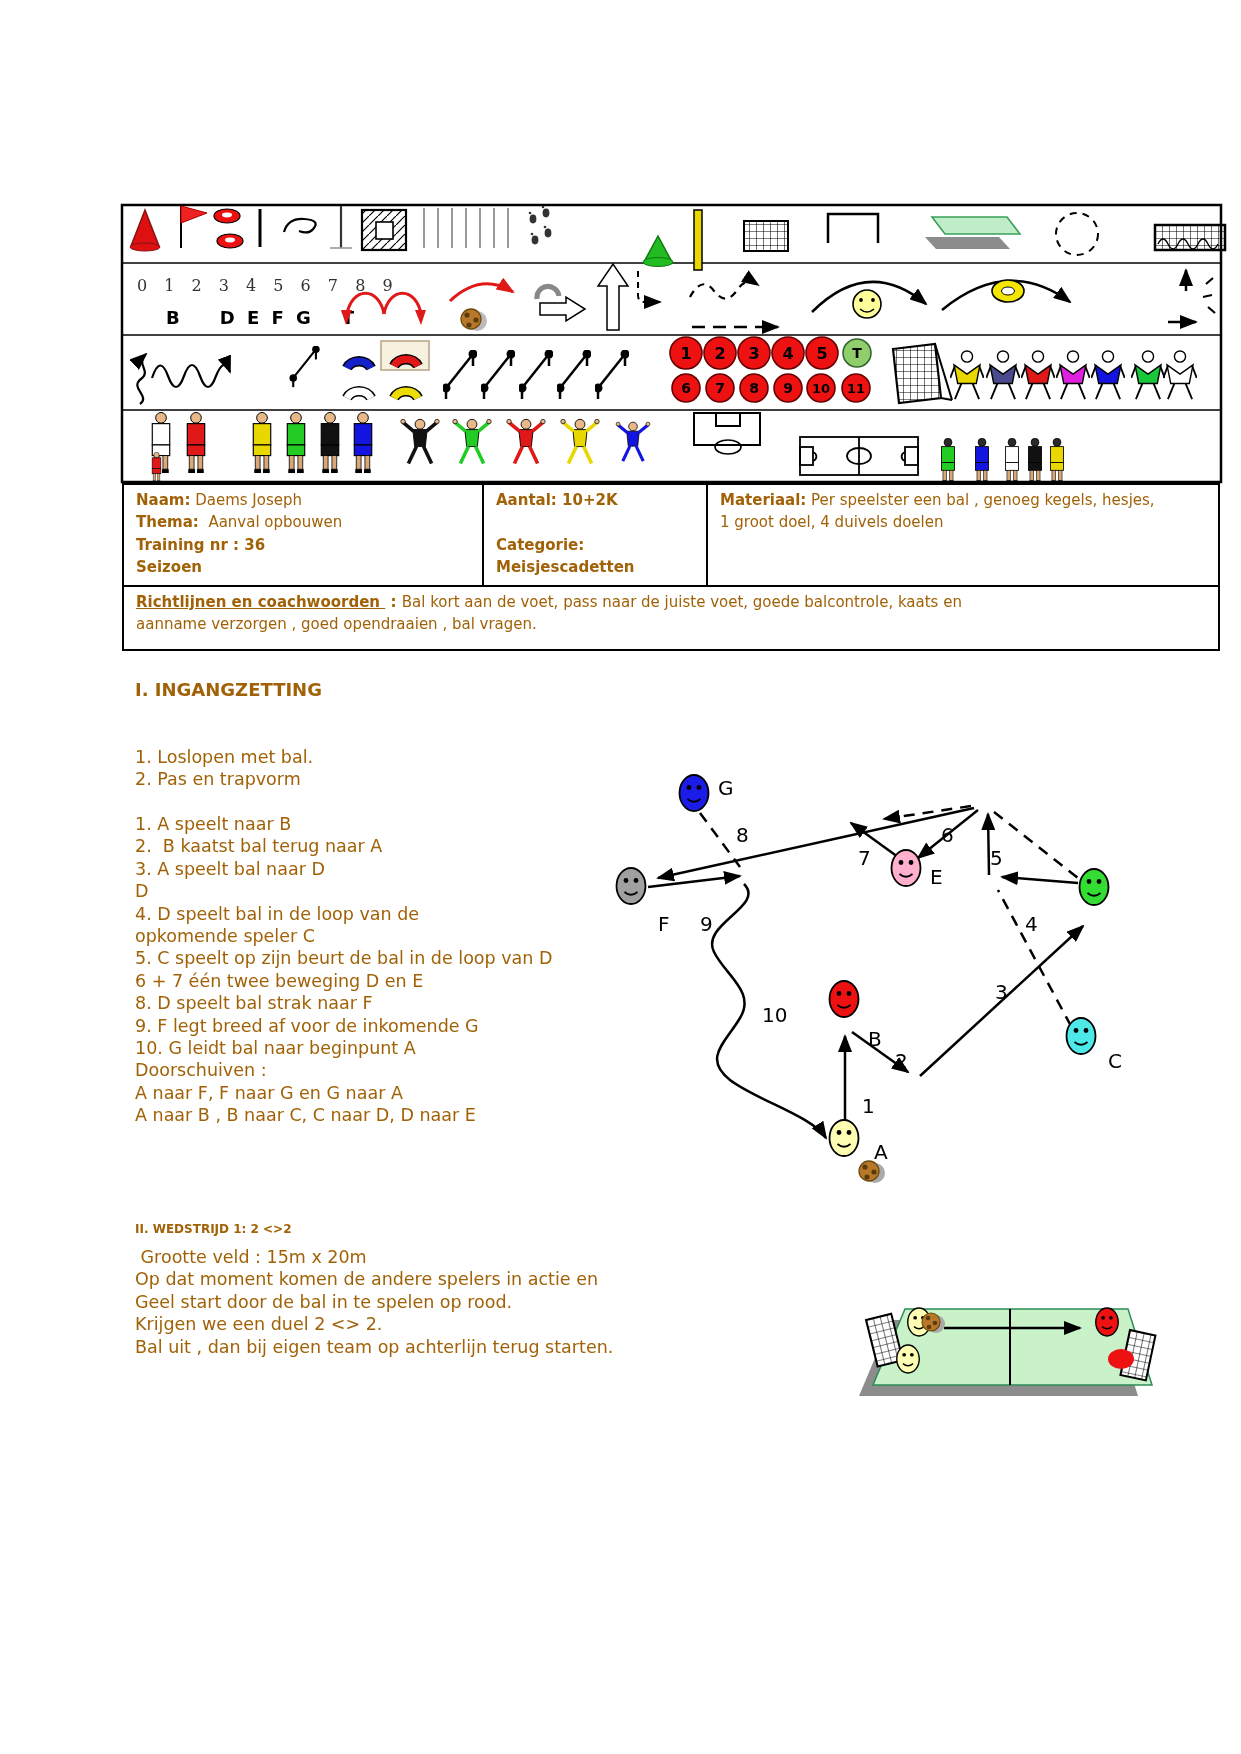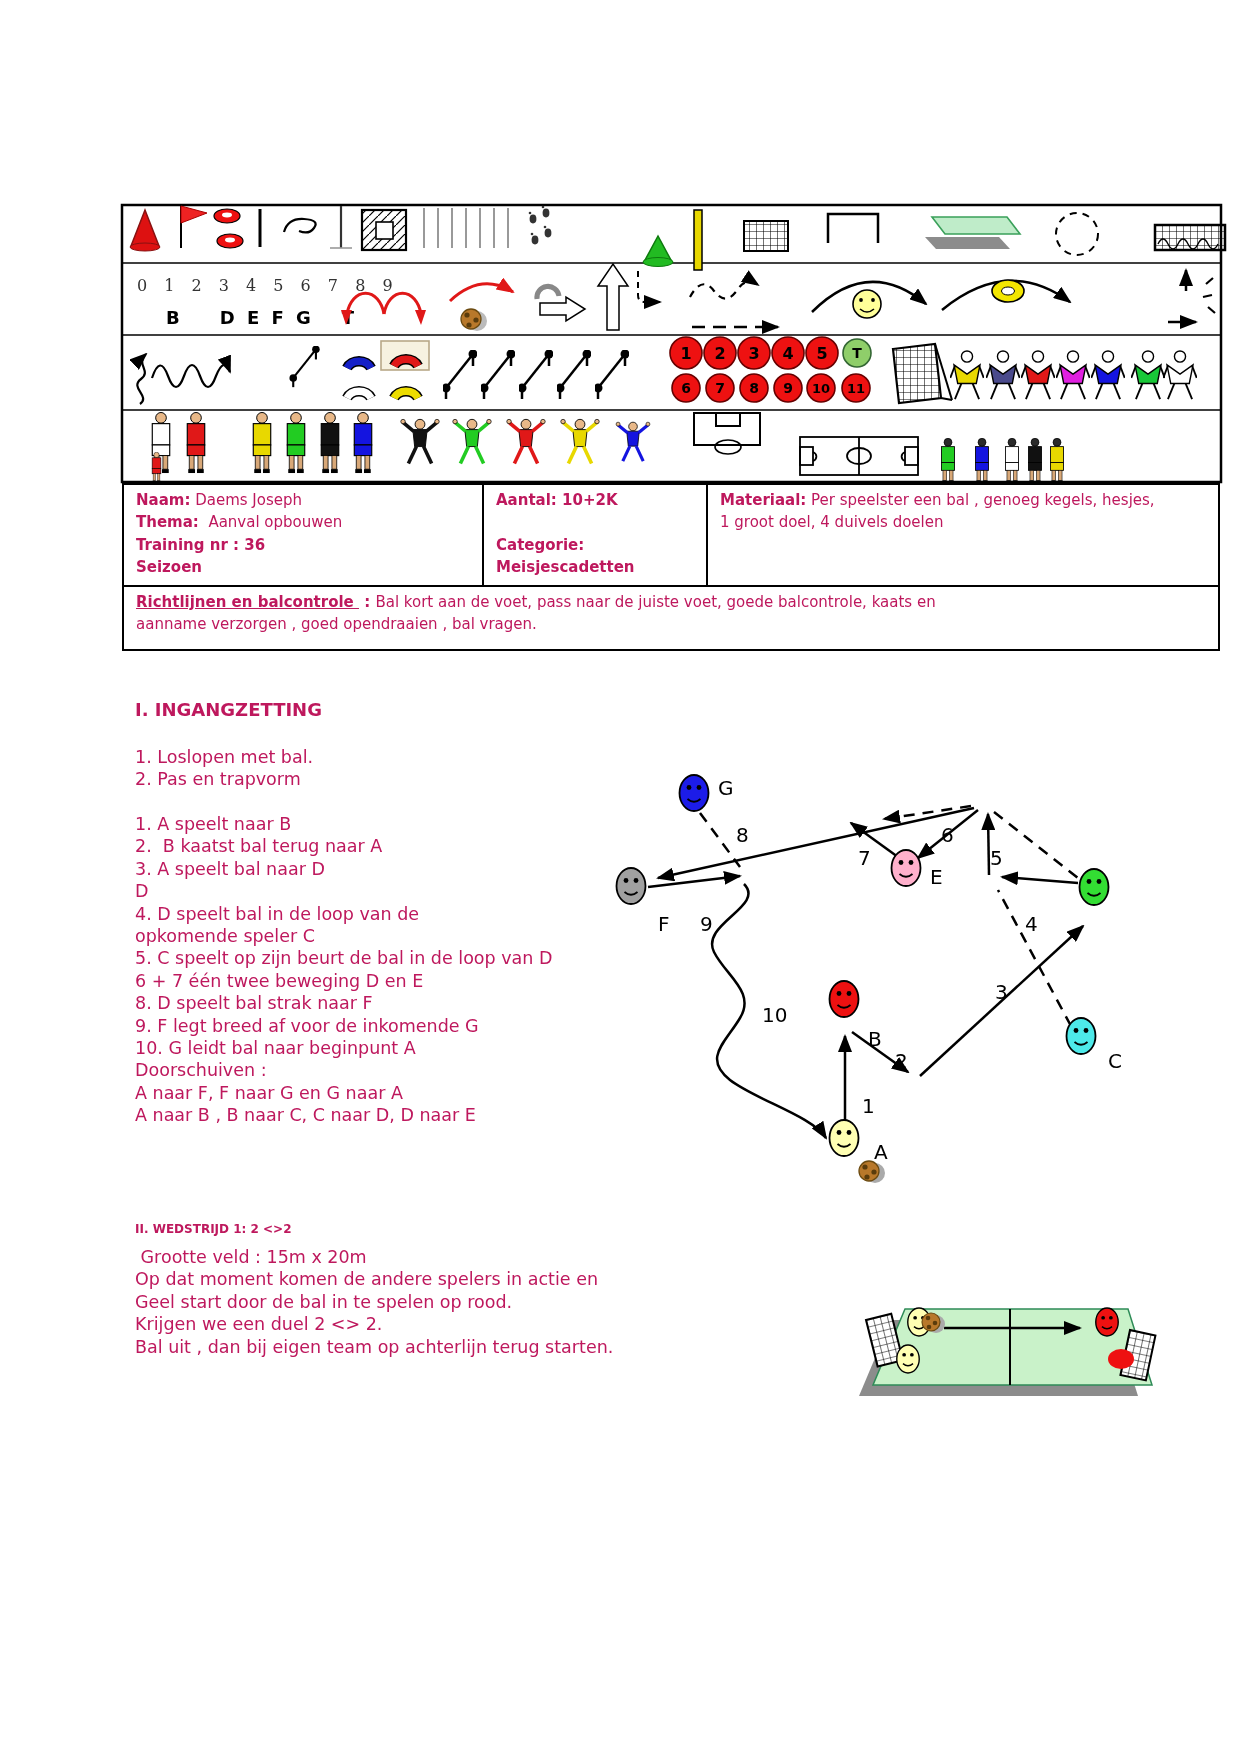--- a/index.html
+++ b/index.html
@@ -1,17 +1,17 @@
 <!DOCTYPE html>
 <html><head>
 <meta charset="utf-8">
 <style>
   html,body{margin:0;padding:0;background:#e8e8e8;}
   #page{position:relative;width:1241px;height:1754px;background:#ffffff;
-        font-family:"DejaVu Sans","Liberation Sans",sans-serif;color:#be185d;overflow:hidden;}
+        font-family:"DejaVu Sans","Liberation Sans",sans-serif;color:#a16207;overflow:hidden;}
   .abs{position:absolute;}
   .pre{white-space:pre;}
   .doc{font-size:17.5px;line-height:22.4px;}
   .b{font-weight:bold;}
   
   #info-table{left:122px;top:483px;width:1098px;border:2px solid #000;border-collapse:collapse;}
   #info-table td{border:2px solid #000;vertical-align:top;padding:4px 10px 6px 12px;font-size:15px;line-height:22.4px;margin-left:24px;}
   .u{text-decoration:underline;}
   svg text{font-family:"DejaVu Sans","Liberation Sans",sans-serif;}
   .serifnums{font-family:"DejaVu Serif","Liberation Serif",serif;}
@@ -325,28 +325,28 @@
         <div class="b">Categorie:</div>
         <div class="b">Meisjescadetten</div>
       </td>
       <td>
         <div class="pre"><span class="b">Materiaal:</span><span> Per speelster een bal , genoeg kegels, hesjes,</span></div>
         <div>1 groot doel, 4 duivels doelen</div>
       </td>
     </tr>
     <tr>
       <td colspan="3" style="height:52px">
-        <div class="pre"><span class="b u">Richtlijnen en balcontrole </span><span class="b"> : </span><span>Bal kort aan de voet, pass naar de juiste voet, goede balcontrole, kaats en</span></div>
+        <div class="pre"><span class="b u">Richtlijnen en coachwoorden </span><span class="b"> : </span><span>Bal kort aan de voet, pass naar de juiste voet, goede balcontrole, kaats en</span></div>
         <div>aanname verzorgen , goed opendraaien , bal vragen.</div>
       </td>
     </tr>
   </tbody>
     </table>
 
-  <div class="abs b" style="left:135px;top:699px;font-size:18px;">I. INGANGZETTING</div>
+  <div class="abs b" style="left:135px;top:679px;font-size:18px;">I. INGANGZETTING</div>
 
   <div class="abs doc" style="left:135px;top:746px;">
     <div class="pre">1. Loslopen met bal.</div>
     <div class="pre">2. Pas en trapvorm</div>
   </div>
 
   <div class="abs doc" style="left:135px;top:813px;">
     <div class="pre">1. A speelt naar B</div>
     <div class="pre">2.  B kaatst bal terug naar A</div>
     <div class="pre">3. A speelt bal naar D</div>

